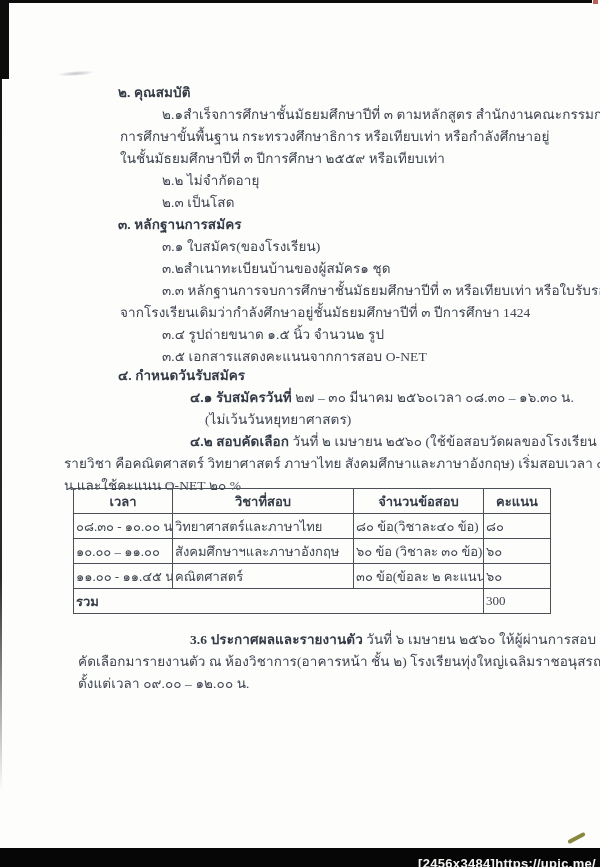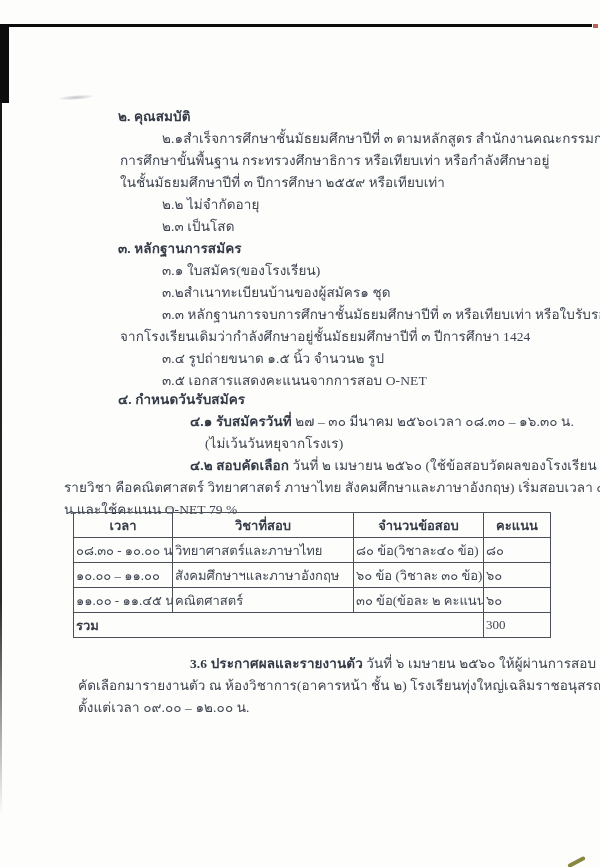--- a/index.html
+++ b/index.html
@@ -2,21 +2,21 @@
 <html><head>
 <meta charset="utf-8">
 <style>
   html,body{margin:0;padding:0;}
   body{
     width:600px;height:867px;position:relative;overflow:hidden;
     background:#fdfdfc;
     font-family:"Liberation Serif","DejaVu Serif",serif;
     color:#3e4450;
   }
-  .page{position:absolute;inset:0;margin-top:24px;}
+  .page{position:absolute;inset:0;}
   .ln{
     position:absolute;white-space:nowrap;
     font-size:13.5px;line-height:19px;color:#3e4450;
     letter-spacing:.1px;
   }
   .b{font-weight:bold;color:#333a46;}
   
   .bar-top{position:absolute;left:0;top:0;width:592px;height:3px;background:#0c0c0c;}
   .blk-topleft{position:absolute;left:0;top:0;width:9px;height:79px;background:#0d0d0d;}
   .edge-left{position:absolute;left:0;top:79px;width:2px;height:712px;
@@ -76,26 +76,26 @@
   <div class="ln" style="left:162px;top:259px">๓.๒สำเนาทะเบียนบ้านของผู้สมัคร๑  ชุด</div>
   <div class="ln" style="left:162px;top:281px">๓.๓  หลักฐานการจบการศึกษาชั้นมัธยมศึกษาปีที่ ๓ หรือเทียบเท่า  หรือใบรับรอง</div>
   <div class="ln" style="left:120px;top:303px">จากโรงเรียนเดิมว่ากำลังศึกษาอยู่ชั้นมัธยมศึกษาปีที่ ๓ ปีการศึกษา 1424</div>
   <div class="ln" style="left:162px;top:325px">๓.๔  รูปถ่ายขนาด ๑.๕  นิ้ว   จำนวน๒  รูป</div>
   <div class="ln" style="left:162px;top:347px">๓.๕  เอกสารแสดงคะแนนจากการสอบ O-NET</div>
 
   <div class="ln b" style="left:118px;top:366px">๔. กำหนดวันรับสมัคร</div>
   <div class="ln" style="left:190px;top:388px">
     <span class="b">๔.๑ รับสมัครวันที่</span><span> ๒๗ – ๓๐  มีนาคม  ๒๕๖๐เวลา  ๐๘.๓๐ – ๑๖.๓๐  น.</span>
   </div>
-  <div class="ln" style="left:205px;top:410px">(ไม่เว้นวันหยุจากโรงเร)</div>
+  <div class="ln" style="left:205px;top:410px">(ไม่เว้นวันหยุทยาศาสตร)</div>
   <div class="ln" style="left:190px;top:432px">
     <span class="b">๔.๒ สอบคัดเลือก</span><span>  วันที่ ๒ เมษายน  ๒๕๖๐  (ใช้ข้อสอบวัดผลของโรงเรียน  ๕</span>
   </div>
   <div class="ln" style="left:64px;top:454px">รายวิชา คือคณิตศาสตร์ วิทยาศาสตร์ ภาษาไทย สังคมศึกษาและภาษาอังกฤษ) เริ่มสอบเวลา ๐๘.๓๐-๑๒.๐๐</div>
-  <div class="ln" style="left:64px;top:476px">น.และใช้คะแนน O-NET   79 %</div>
+  <div class="ln" style="left:64px;top:476px">น.และใช้คะแนน O-NET   ๒๐ %</div>
 
   <table class="exam">
     <colgroup>
         <col class="c-time">
         <col class="c-subj">
         <col class="c-items">
         <col class="c-score">
       </colgroup>
     <thead>
       <tr>

